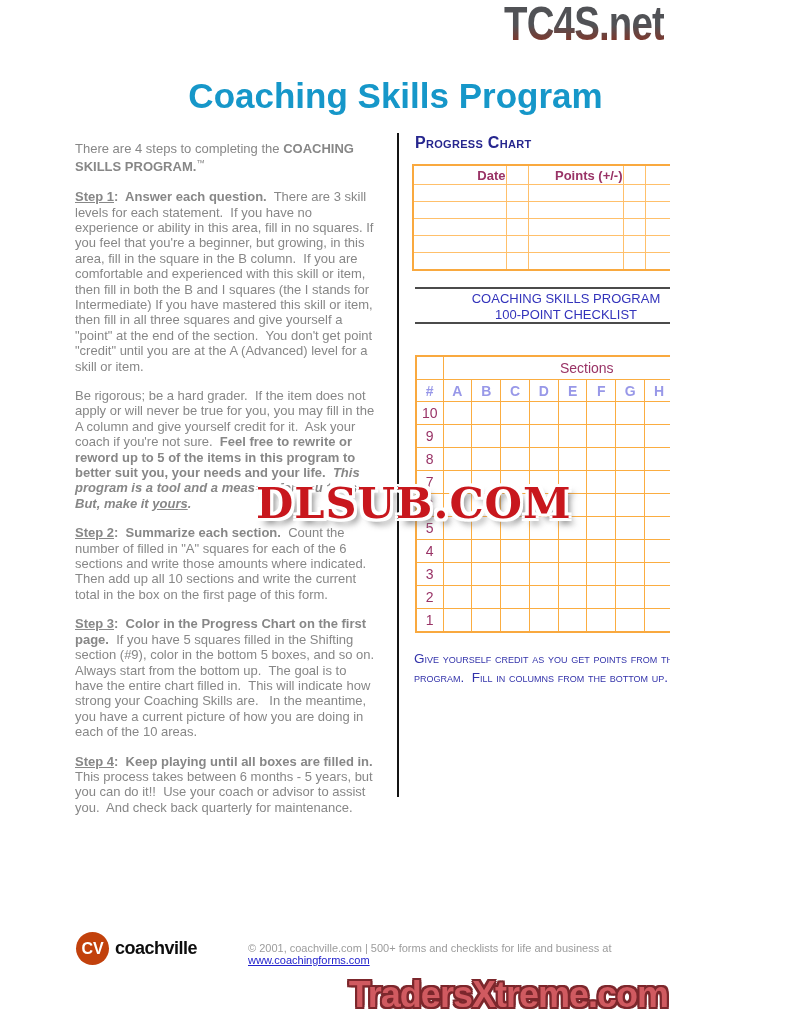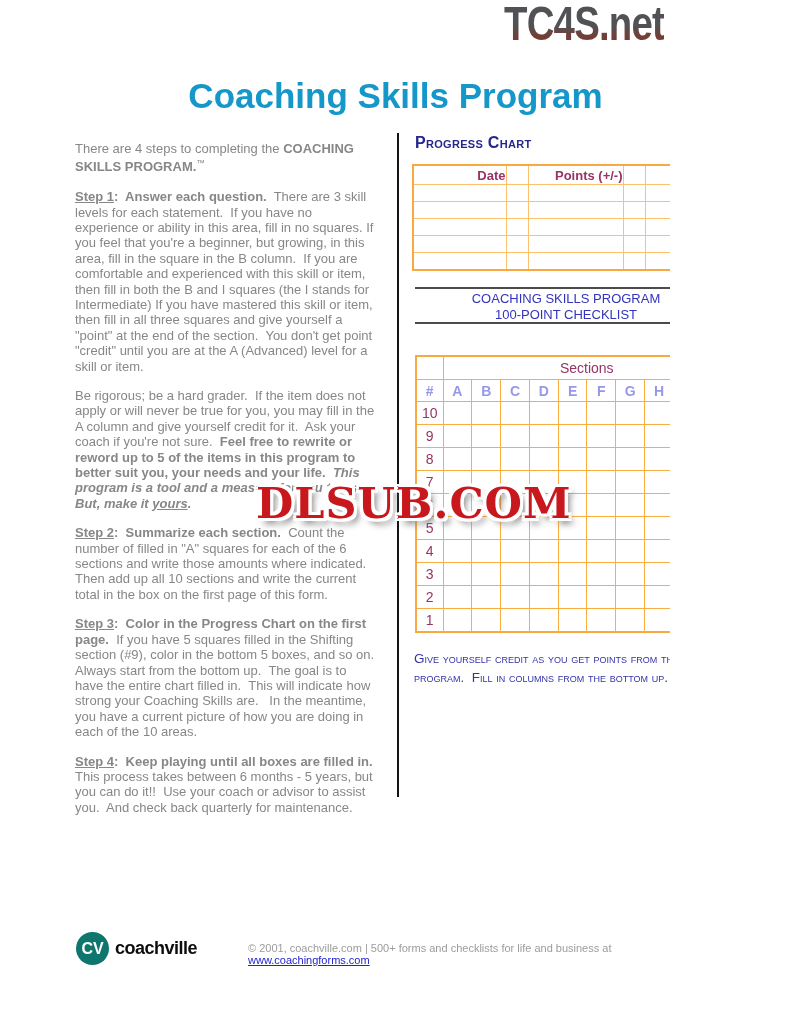--- a/index.html
+++ b/index.html
@@ -58,21 +58,21 @@
   td.corner{height:22px;}
   td.hash,td.letter{color:#9898e8;font-weight:bold;font-size:14px;height:21px;}
   td.rownum{color:#993366;font-size:14px;height:22px;}
   td.cell{height:22px;}
 
   .credit{position:absolute;left:414px;top:649px;width:326px;color:#3333aa;
           font-variant:small-caps;font-size:13.5px;line-height:19px;white-space:pre-wrap;}
 
   
   .cv-circle{position:absolute;left:76px;top:932px;width:33px;height:33px;border-radius:50%;
-             background:#0f766e;color:#ffffff;font-weight:bold;font-size:16px;
+             background:#c2410c;color:#ffffff;font-weight:bold;font-size:16px;
              text-align:center;line-height:33px;}
   .cv-text{position:absolute;left:115px;top:938px;font-size:18px;font-weight:bold;
            color:#0d0d0d;letter-spacing:-0.5px;}
   .copyright{position:absolute;left:248px;top:942px;font-size:11px;color:#9c9c9c;}
   .copyright a{color:#2222cc;}
 
   
   .dlsub{position:absolute;left:256px;top:482px;z-index:5;
          font-family:"DejaVu Serif", serif;font-size:43px;font-weight:900;line-height:1;
          color:#c8171d;letter-spacing:1px;
@@ -339,14 +339,15 @@
       </tbody>
   </table>
 
   <div class="credit">Give yourself credit as you get points from the 100-point program.  Fill in columns from the bottom up.</div>
 
   <div class="cv-circle">CV</div>
   <div class="cv-text">coachville</div>
   <div class="copyright"><span>© 2001, coachville.com | 500+ forms and checklists for life and business at </span><a href="#">www.coachingforms.com</a></div>
 
   <div class="dlsub">DLSUB.COM</div>
+  <div class="traders">TradersXtreme.com</div>
 
 </div>
 
 </body></html>

